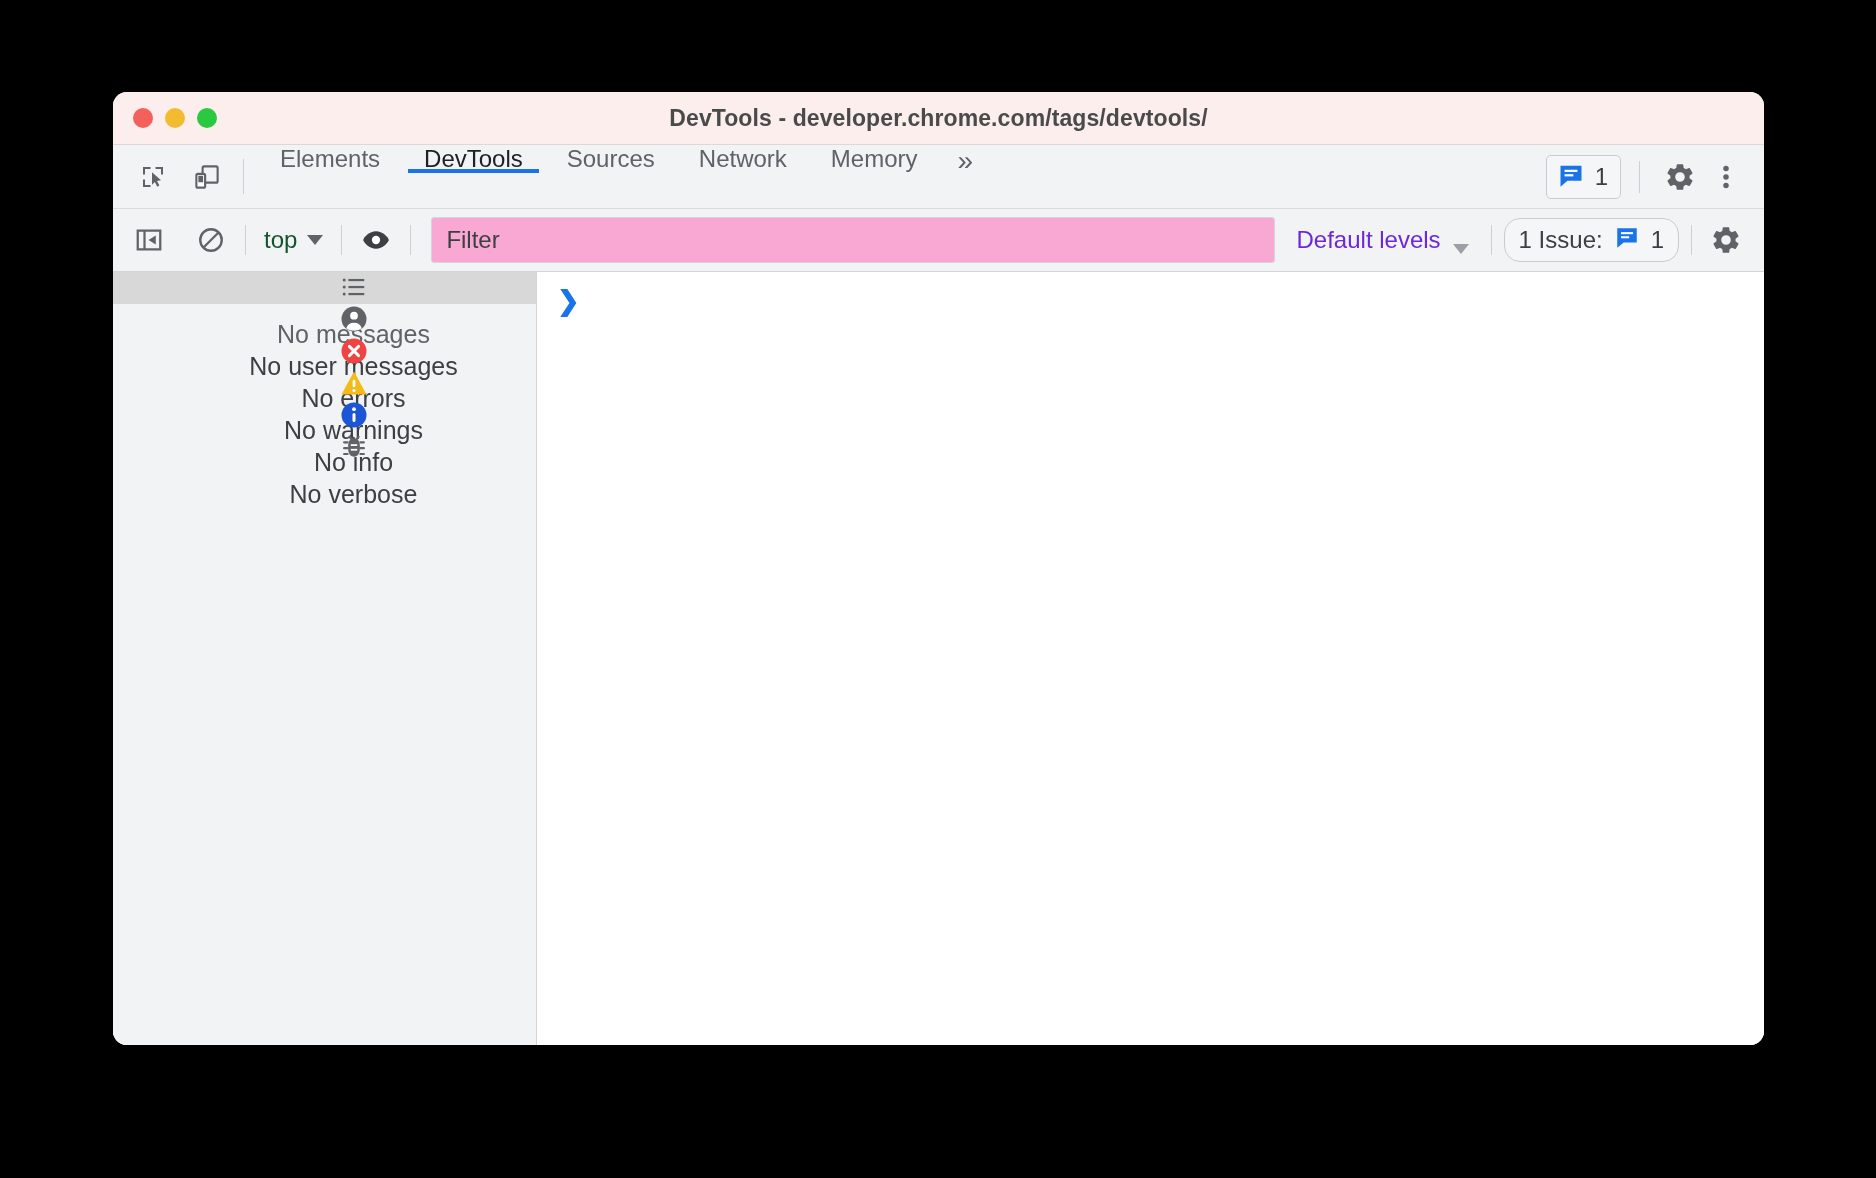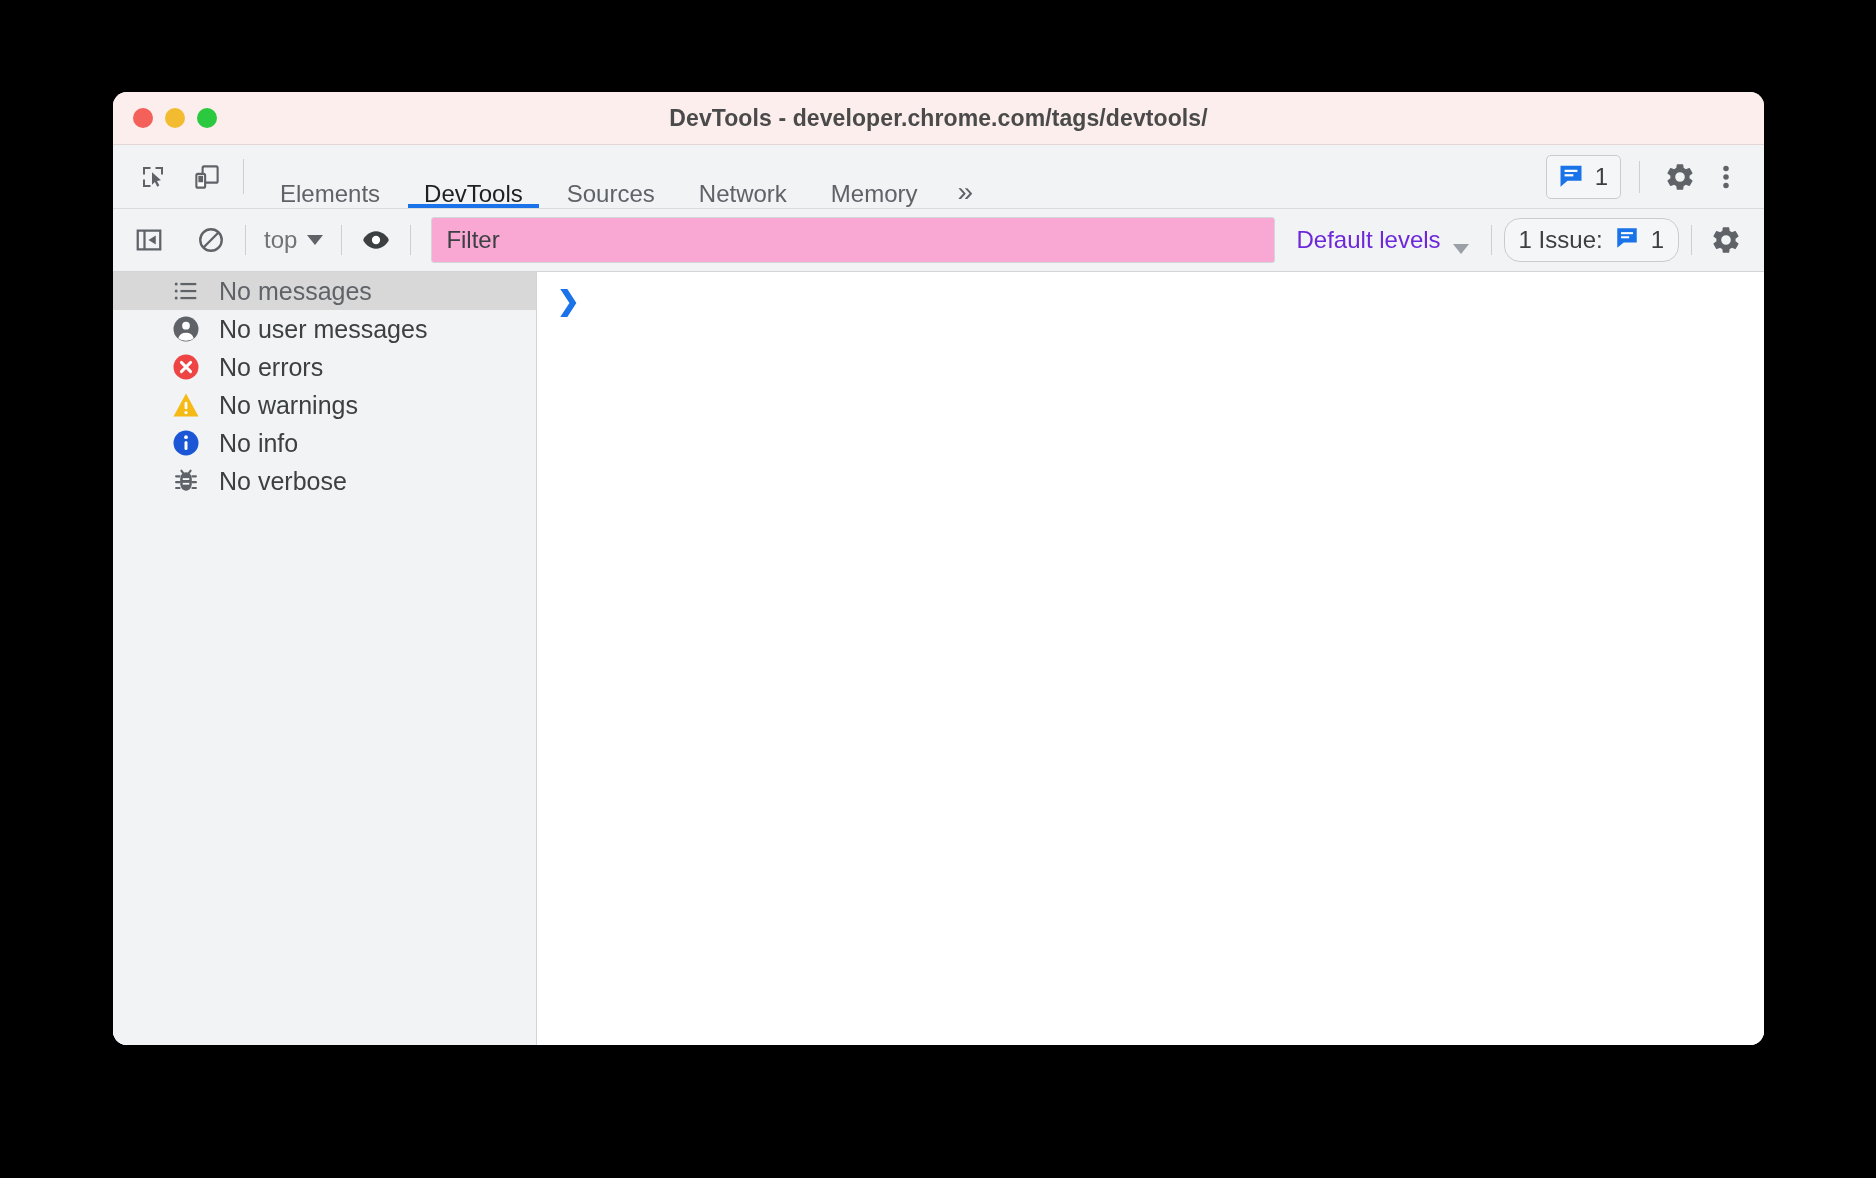--- a/index.html
+++ b/index.html
@@ -94,21 +94,21 @@
     border-radius: 4px;
   }
   .vdivider {
     width: 1px;
     background: #cdd0d2;
     margin: 14px 14px;
     flex: 0 0 1px;
   }
   .tabs {
     display: flex;
-    align-items: flex-end;
+    align-items: flex-start;
     flex: 1 1 auto;
   }
   .tab {
     position: relative;
     display: flex;
     align-items: center;
     padding: 0 22px;
     font-size: 24px;
     color: #5f6368;
     white-space: nowrap;
@@ -175,21 +175,21 @@
     height: 30px;
     background: #cdd0d2;
     margin: 0 12px;
     flex: 0 0 1px;
   }
   .context-select {
     display: flex;
     align-items: center;
     gap: 10px;
     font-size: 24px;
-    color: #737373;
+    color: #14532d;
     padding: 0 6px;
     height: 44px;
   }
   .caret {
     width: 0; height: 0;
     border-left: 8px solid transparent;
     border-right: 8px solid transparent;
     border-top: 10px solid #5f6368;
     display: inline-block;
   }
@@ -248,24 +248,25 @@
     flex: 0 0 423px;
     background: #f1f3f4;
     border-right: 1px solid #d2d4d6;
     padding-top: 0;
     overflow: hidden;
   }
   .side-item {
     display: flex;
     align-items: center;
     gap: 18px;
-    height: 38px;
+    height: 32px;
     padding-left: 58px;
     font-size: 25px;
     color: #3c4043;
+    flex-direction: column;
   }
   .side-item.selected {
     background: #d8d8d8;
     color: #5f6368;
   }
   .side-ico {
     width: 30px;
     height: 30px;
     flex: 0 0 30px;
     display: flex;

